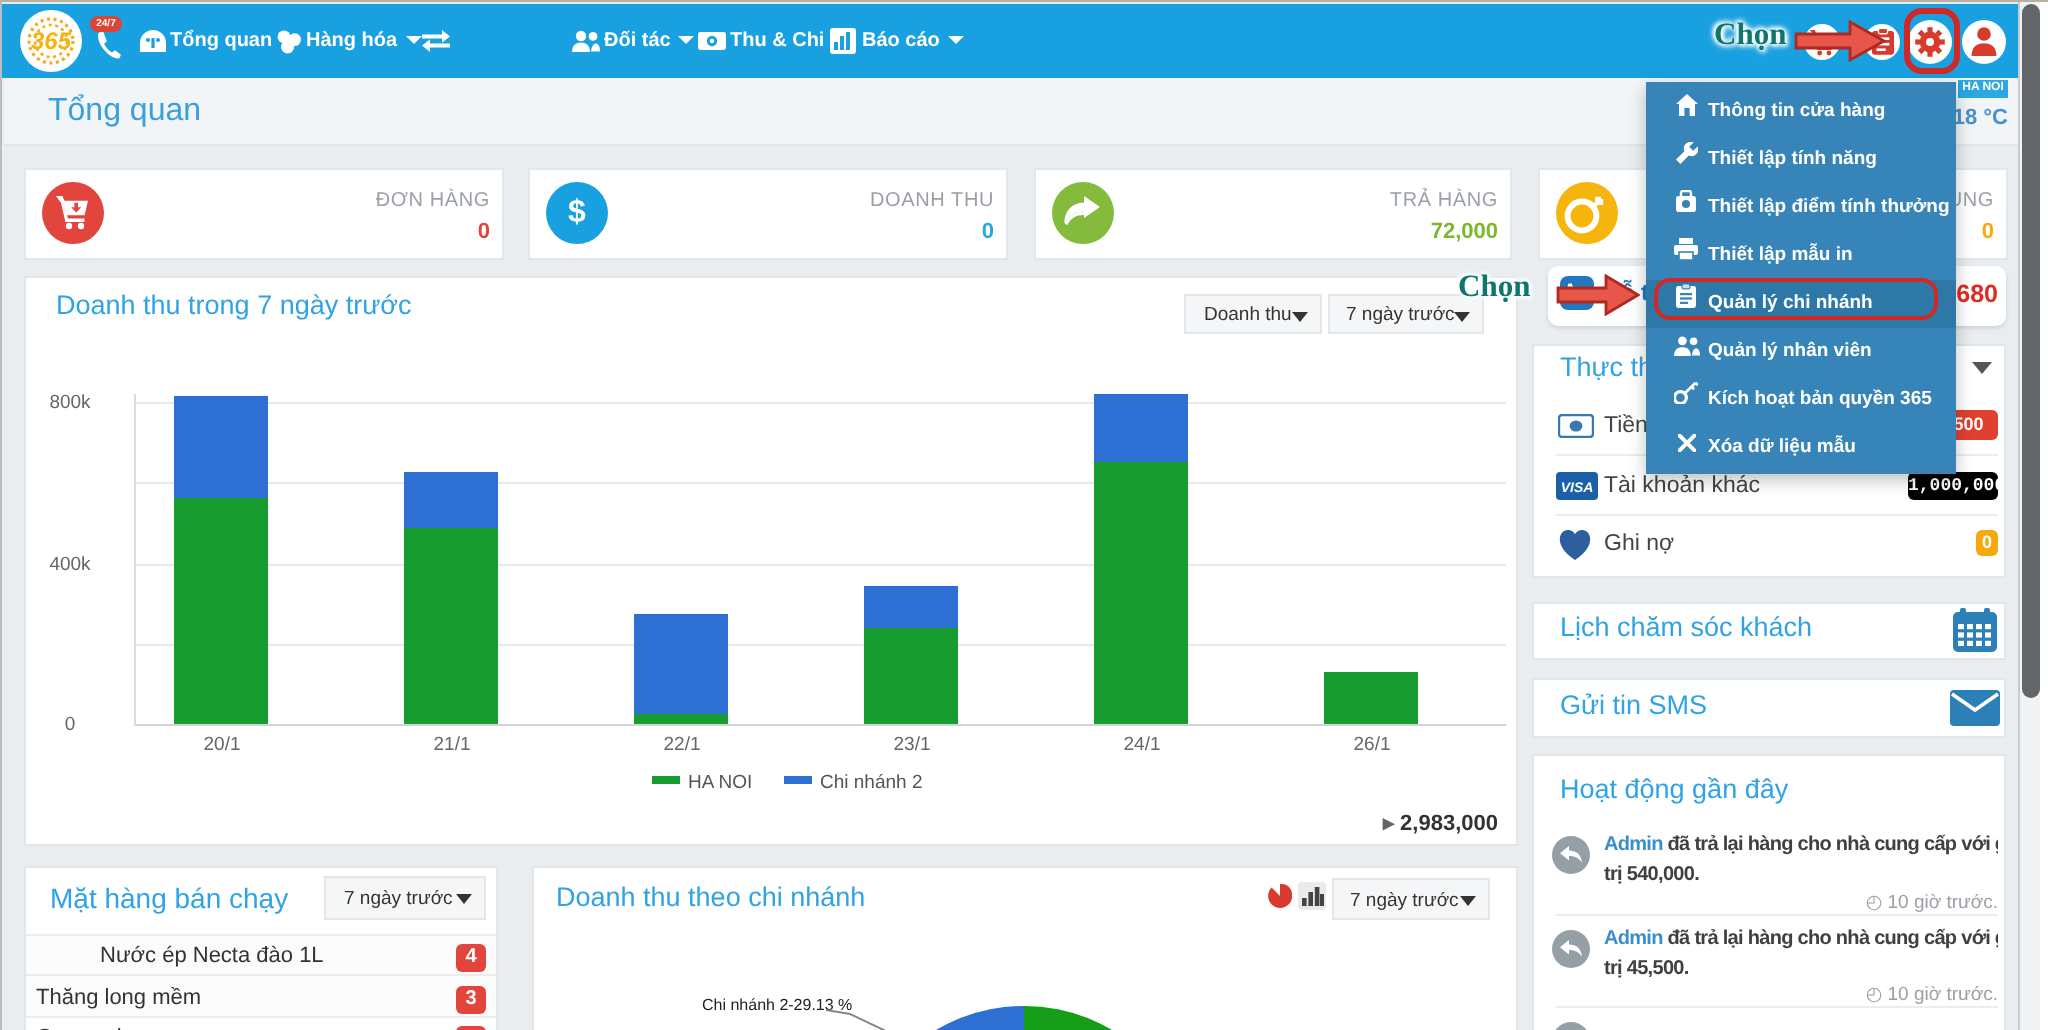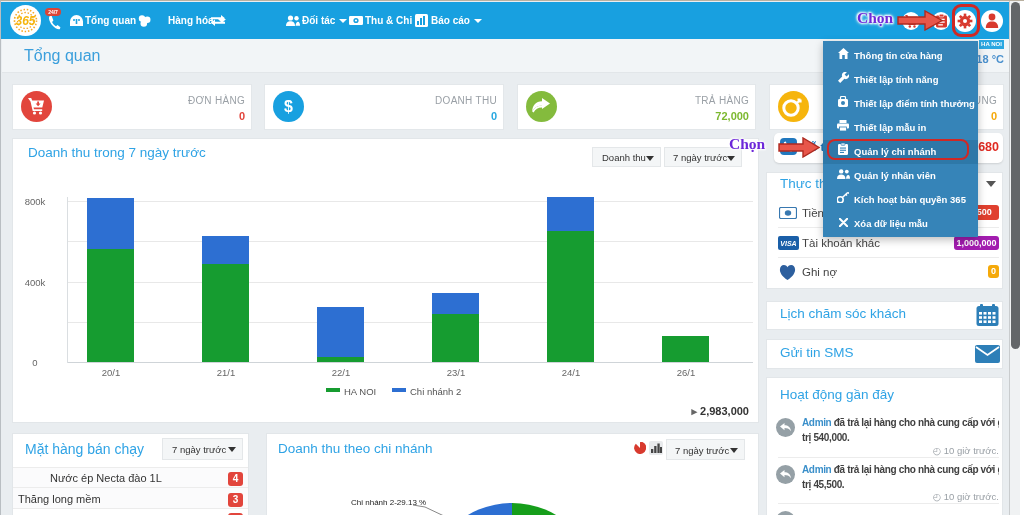--- a/index.html
+++ b/index.html
@@ -28,21 +28,21 @@
   .xlab{position:absolute;width:60px;text-align:center;font-size:9.5px;color:#666;top:366px;}
   .bar{position:absolute;width:47px;}
   
   .rrow{position:absolute;left:779px;font-size:11.5px;color:#444;}
   .badge{position:absolute;color:#fff;font-weight:bold;font-size:9px;border-radius:3px;text-align:center;}
   
   #dd{position:absolute;left:822px;top:40px;width:155px;height:196px;padding-top:3px;box-sizing:border-box;background:#3684b8;box-shadow:0 3px 8px rgba(0,0,0,.25);}
   .dditem{position:relative;width:155px;height:24px;color:#fff;font-size:9.5px;font-weight:bold;line-height:24px;white-space:nowrap;}
   .dditem .ic{display:inline-block;width:18px;margin-left:11px;margin-right:2px;text-align:center;}
   
-  .chon{position:absolute;font-family:"Liberation Serif",serif;font-weight:bold;font-size:15.5px;color:#6d28d9;text-shadow:0 0 2px #fff,0 0 3px #fff,0 0 4px #fff,1px 1px 2px #fff,-1px -1px 2px #fff;}
+  .chon{position:absolute;font-family:"Liberation Serif",serif;font-weight:bold;font-size:15.5px;color:#0f766e;text-shadow:0 0 2px #fff,0 0 3px #fff,0 0 4px #fff,1px 1px 2px #fff,-1px -1px 2px #fff;}
   .redbox{position:absolute;border:3px solid #d02824;border-radius:9px;box-sizing:border-box;}
 </style></head>
 <body>
 <div id="page">
   <div id="nav">
 
     <div class="abs" style="left:9px;top:3px;width:31px;height:31px;border-radius:50%;background:#fff;"></div>
     <svg class="abs" style="left:9px;top:3px;" width="31" height="31" viewBox="0 0 31 31">
       <g fill="none" stroke="#f7a823" stroke-width="1.6" stroke-dasharray="1.5 1.8">
         <circle cx="15.5" cy="15.5" r="11"></circle>
@@ -62,21 +62,21 @@
         <circle cx="9" cy="5" r="1" fill="#18a0e0"></circle>
         <rect x="5.7" y="4" width="1.6" height="5" fill="#18a0e0"></rect>
       </svg>
     <div class="navitem" style="left:84px;">Tổng quan</div>
 
     <svg class="abs" style="left:137px;top:13px;" width="13" height="12" viewBox="0 0 13 12">
         <circle cx="4" cy="3.4" r="3.2" fill="#fff"></circle>
         <circle cx="9.3" cy="4.8" r="3.2" fill="#fff"></circle>
         <circle cx="5.8" cy="8.4" r="3.3" fill="#fff"></circle>
       </svg>
-    <div class="navitem" style="left:167px;">Hàng hóa<span class="caret-w"></span></div>
+    <div class="navitem" style="left:152px;">Hàng hóa<span class="caret-w"></span></div>
 
     <svg class="abs" style="left:210px;top:13px;" width="14" height="11" viewBox="0 0 14 11">
         <path d="M0 3.2 L10 3.2 L10 1 L14 4.2 L10 7.4 L10 5.2 L0 5.2 Z M14 7.8 L4 7.8 L4 5.6 L0 8.8 L4 12 L4 9.8 L14 9.8 Z" fill="#fff" transform="translate(0,-1)"></path>
       </svg>
 
     <svg class="abs" style="left:285px;top:13px;" width="14" height="11" viewBox="0 0 14 11">
         <circle cx="4.5" cy="3" r="2.6" fill="#fff"></circle>
         <path d="M0 11 C0 7.5 2 6.2 4.5 6.2 C7 6.2 9 7.5 9 11 Z" fill="#fff"></path>
         <circle cx="10.5" cy="3.2" r="2.2" fill="#fff"></circle>
         <path d="M9.5 10.8 C9.8 7.8 11 6.6 12 6.7 C13.3 6.9 14 8.3 14 10.8 Z" fill="#fff"></path>
@@ -267,21 +267,21 @@
       <ellipse cx="9" cy="6" rx="3.2" ry="2.8" fill="#3878b0"></ellipse>
     </svg>
   <div class="rrow" style="top:206px;left:801px;">Tiền mặt</div>
   <div class="badge" style="left:951px;top:204px;width:47px;height:15px;line-height:15px;background:#e0402f;">540,500</div>
   <div class="abs" style="left:777px;top:226px;width:221px;height:1px;background:#ececec;"></div>
   <svg class="abs" style="left:777px;top:235px;" width="21" height="14" viewBox="0 0 21 14">
       <rect width="21" height="14" rx="2" fill="#1a5fa8"></rect>
       <text x="10.5" y="10" text-anchor="middle" font-size="7" font-style="italic" font-weight="bold" fill="#fff" font-family="Liberation Sans">VISA</text>
     </svg>
   <div class="rrow" style="top:236px;left:801px;">Tài khoản khác</div>
-  <div class="badge" style="left:953px;top:235px;width:45px;height:14px;line-height:14px;background:#a21caf;">1,000,000</div>
+  <div class="badge" style="left:953px;top:235px;width:45px;height:14px;line-height:14px;background:#000000;font-family:Liberation Mono, monospace;">1,000,000</div>
   <div class="abs" style="left:777px;top:256px;width:221px;height:1px;background:#ececec;"></div>
   <svg class="abs" style="left:778px;top:264px;" width="17" height="15" viewBox="0 0 17 15">
       <path d="M8.5 15 C-2.5 8 0.5 0 4.8 0 C7 0 8.1 1.2 8.5 2.2 C8.9 1.2 10 0 12.2 0 C16.5 0 19.5 8 8.5 15 Z" fill="#2d5f9e"></path>
     </svg>
   <div class="rrow" style="top:265px;left:801px;">Ghi nợ</div>
   <div class="badge" style="left:987px;top:264px;width:11px;height:13px;line-height:13px;background:#f5a90a;">0</div>
 
   <div class="panel" style="left:765px;top:300px;width:237px;height:29px;"></div>
   <div class="ptitle" style="left:779px;top:305px;">Lịch chăm sóc khách</div>
   <svg class="abs" style="left:975px;top:303px;" width="23" height="23" viewBox="0 0 23 23">

